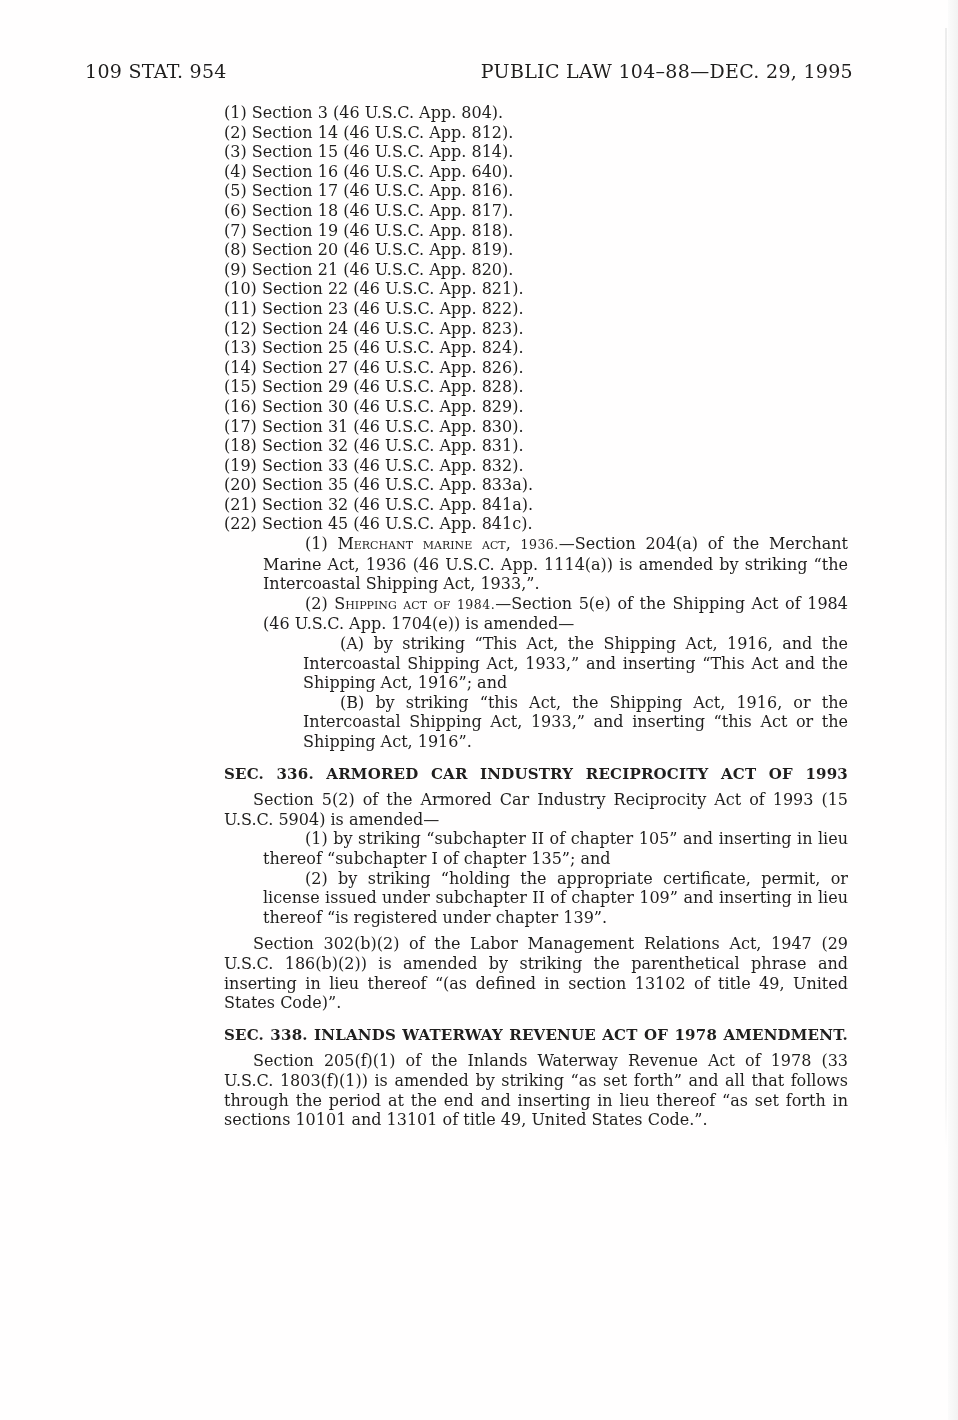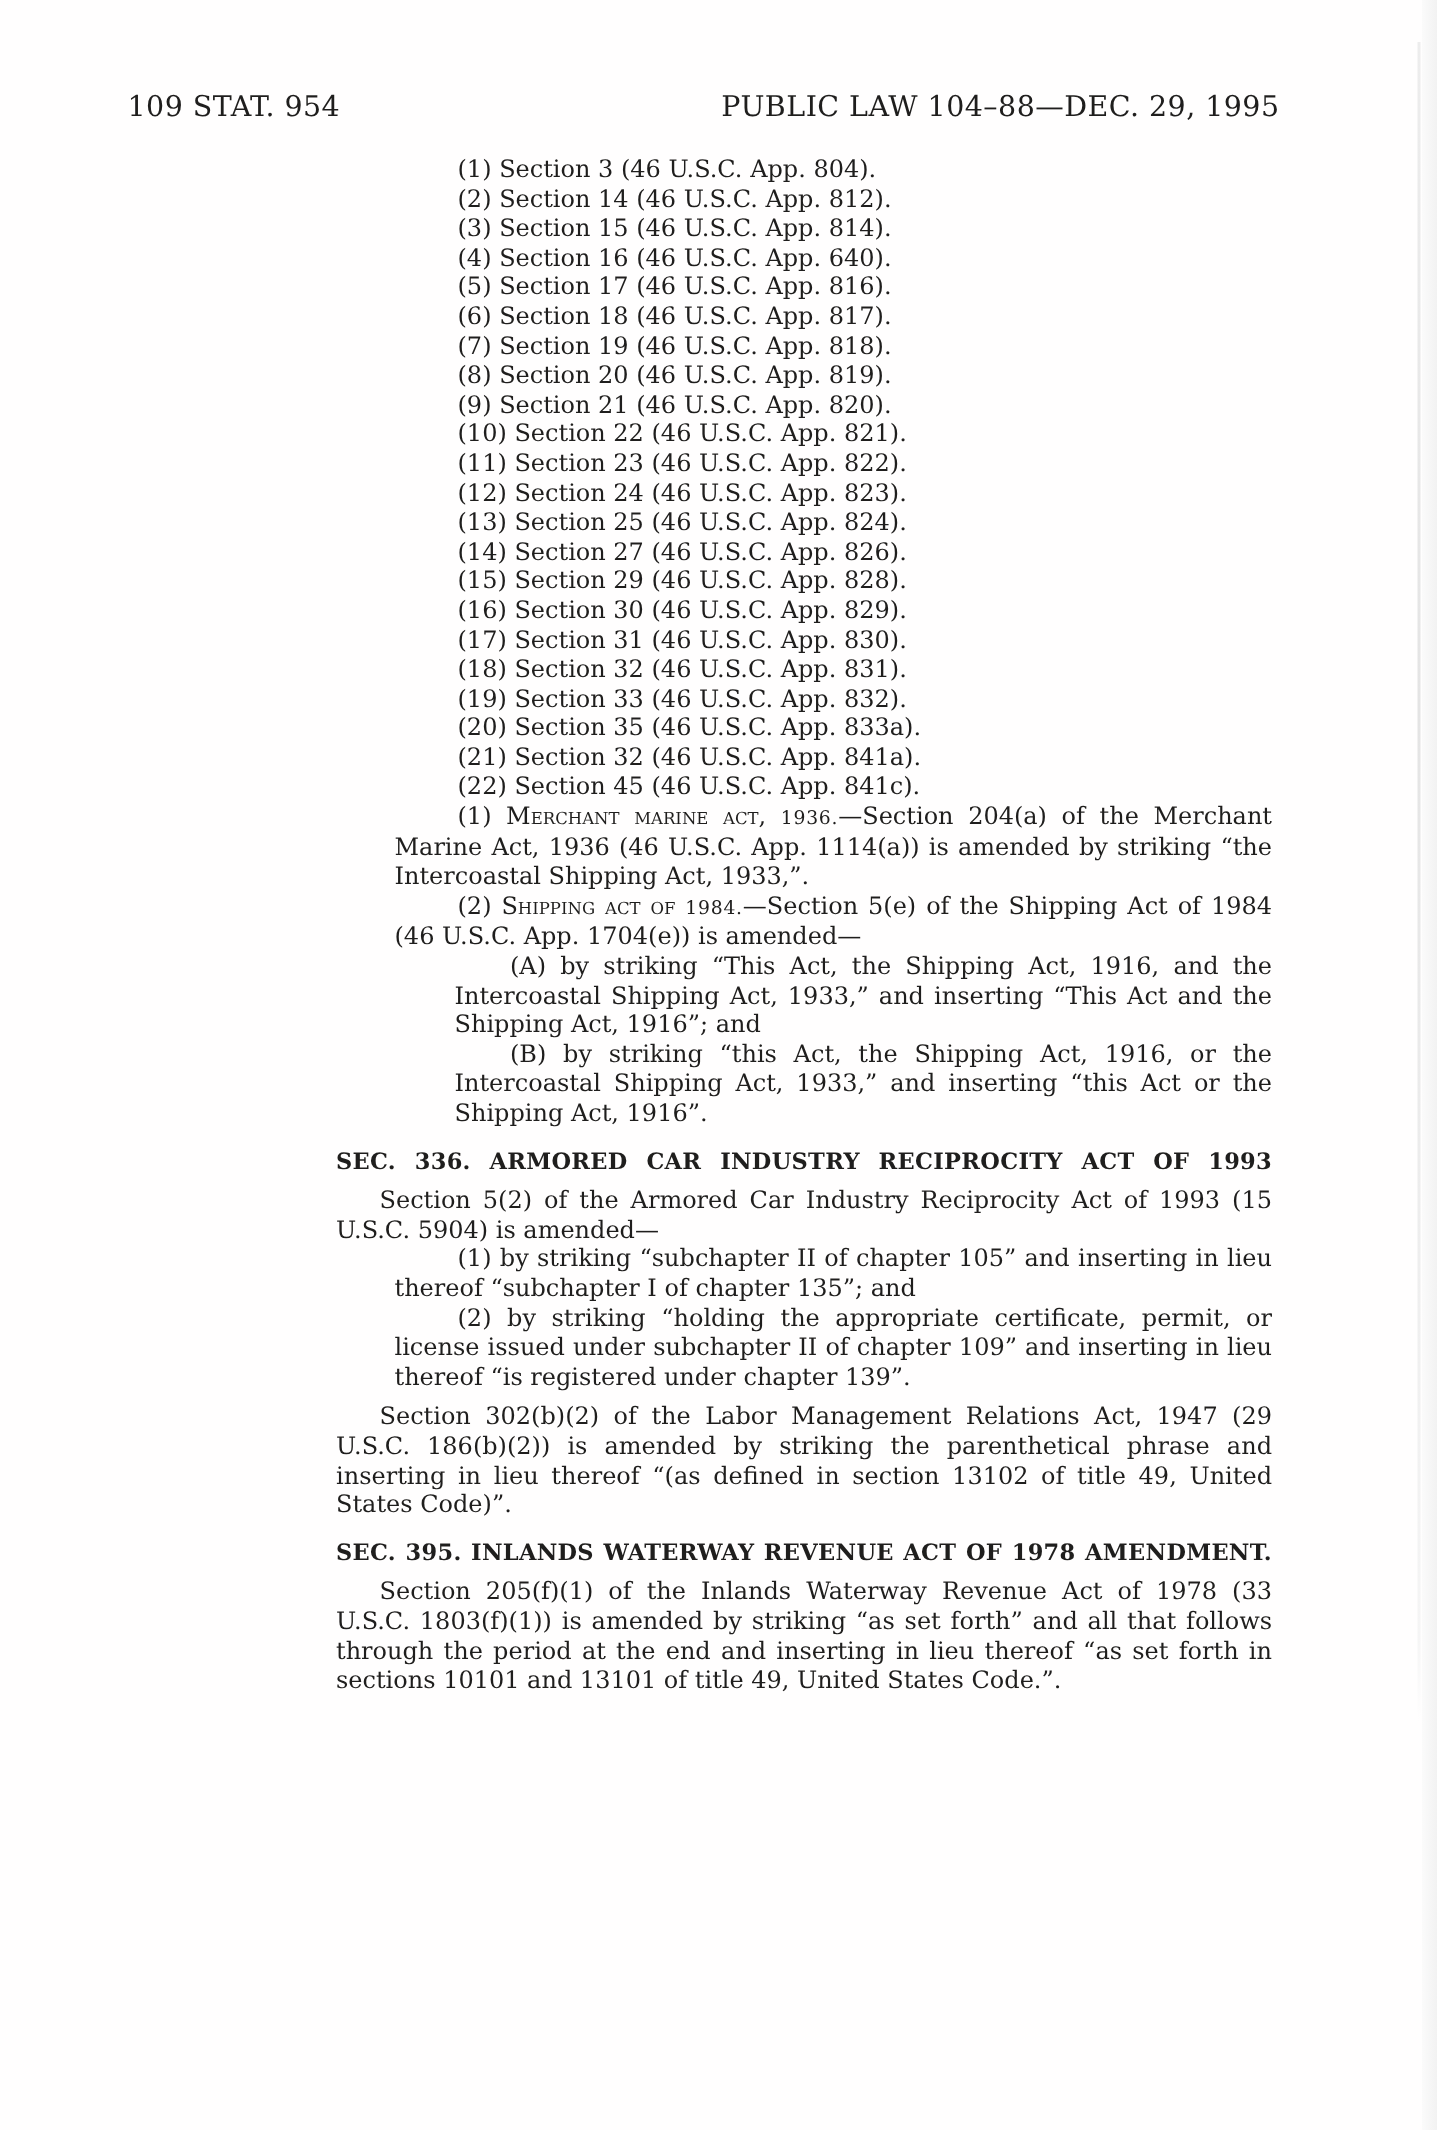--- a/index.html
+++ b/index.html
@@ -37,21 +37,21 @@
   .law-title  { position: absolute; left: 208px; width: 624px; text-align: right; letter-spacing: 0.3px; margin-left: 21px; }
   
   .content {
     position: absolute;
     top: 103px; left: 224px;
     width: 624px;
     font-size: 16px;
     line-height: 19.6px;
   }
   .content p { margin: 0; }
-  .amendment-list { margin-left: 81px; }
+  .amendment-list { }
   .list-item { white-space: nowrap; }
   .p-c    { text-indent: 29px; }
   .p-body { text-indent: 29px; text-align: justify; }
   .p-num  { padding-left: 39px; text-indent: 42px; text-align: justify; }
   .p-sub  { padding-left: 79px; text-indent: 37px; text-align: justify; }
   .sc  { font-variant: small-caps; }
   .yr  { font-size: 12.5px; letter-spacing: 0.5px; }
   .sec-head {
     font-weight: bold;
     font-size: 15px;
@@ -120,17 +120,17 @@
     <p class="p-sub">(B) by striking “this Act, the Shipping Act, 1916, or the Intercoastal Shipping Act, 1933,” and inserting “this Act or the Shipping Act, 1916”.</p>
 
     <p class="sec-head gap-before-head">SEC. 336. ARMORED CAR INDUSTRY RECIPROCITY ACT OF 1993</p>
 
     <p class="p-body gap-after-head">Section 5(2) of the Armored Car Industry Reciprocity Act of 1993 (15 U.S.C. 5904) is amended—</p>
     <p class="p-num">(1) by striking “subchapter II of chapter 105” and inserting in lieu thereof “subchapter I of chapter 135”; and</p>
     <p class="p-num">(2) by striking “holding the appropriate certificate, permit, or license issued under subchapter II of chapter 109” and inserting in lieu thereof “is registered under chapter 139”.</p>
 
     <p class="p-body gap-after-head">Section 302(b)(2) of the Labor Management Relations Act, 1947 (29 U.S.C. 186(b)(2)) is amended by striking the parenthetical phrase and inserting in lieu thereof “(as defined in section 13102 of title 49, United States Code)”.</p>
 
-    <p class="sec-head gap-before-head">SEC. 395. INLANDS WATERWAY REVENUE ACT OF 1978 AMENDMENT.</p>
+    <p class="sec-head gap-before-head">SEC. 338. INLANDS WATERWAY REVENUE ACT OF 1978 AMENDMENT.</p>
     <p class="p-body gap-after-head">Section 205(f)(1) of the Inlands Waterway Revenue Act of 1978 (33 U.S.C. 1803(f)(1)) is amended by striking “as set forth” and all that follows through the period at the end and inserting in lieu thereof “as set forth in sections 10101 and 13101 of title 49, United States Code.”.</p>
 
   </div>
 </div>
 
 </body></html>

